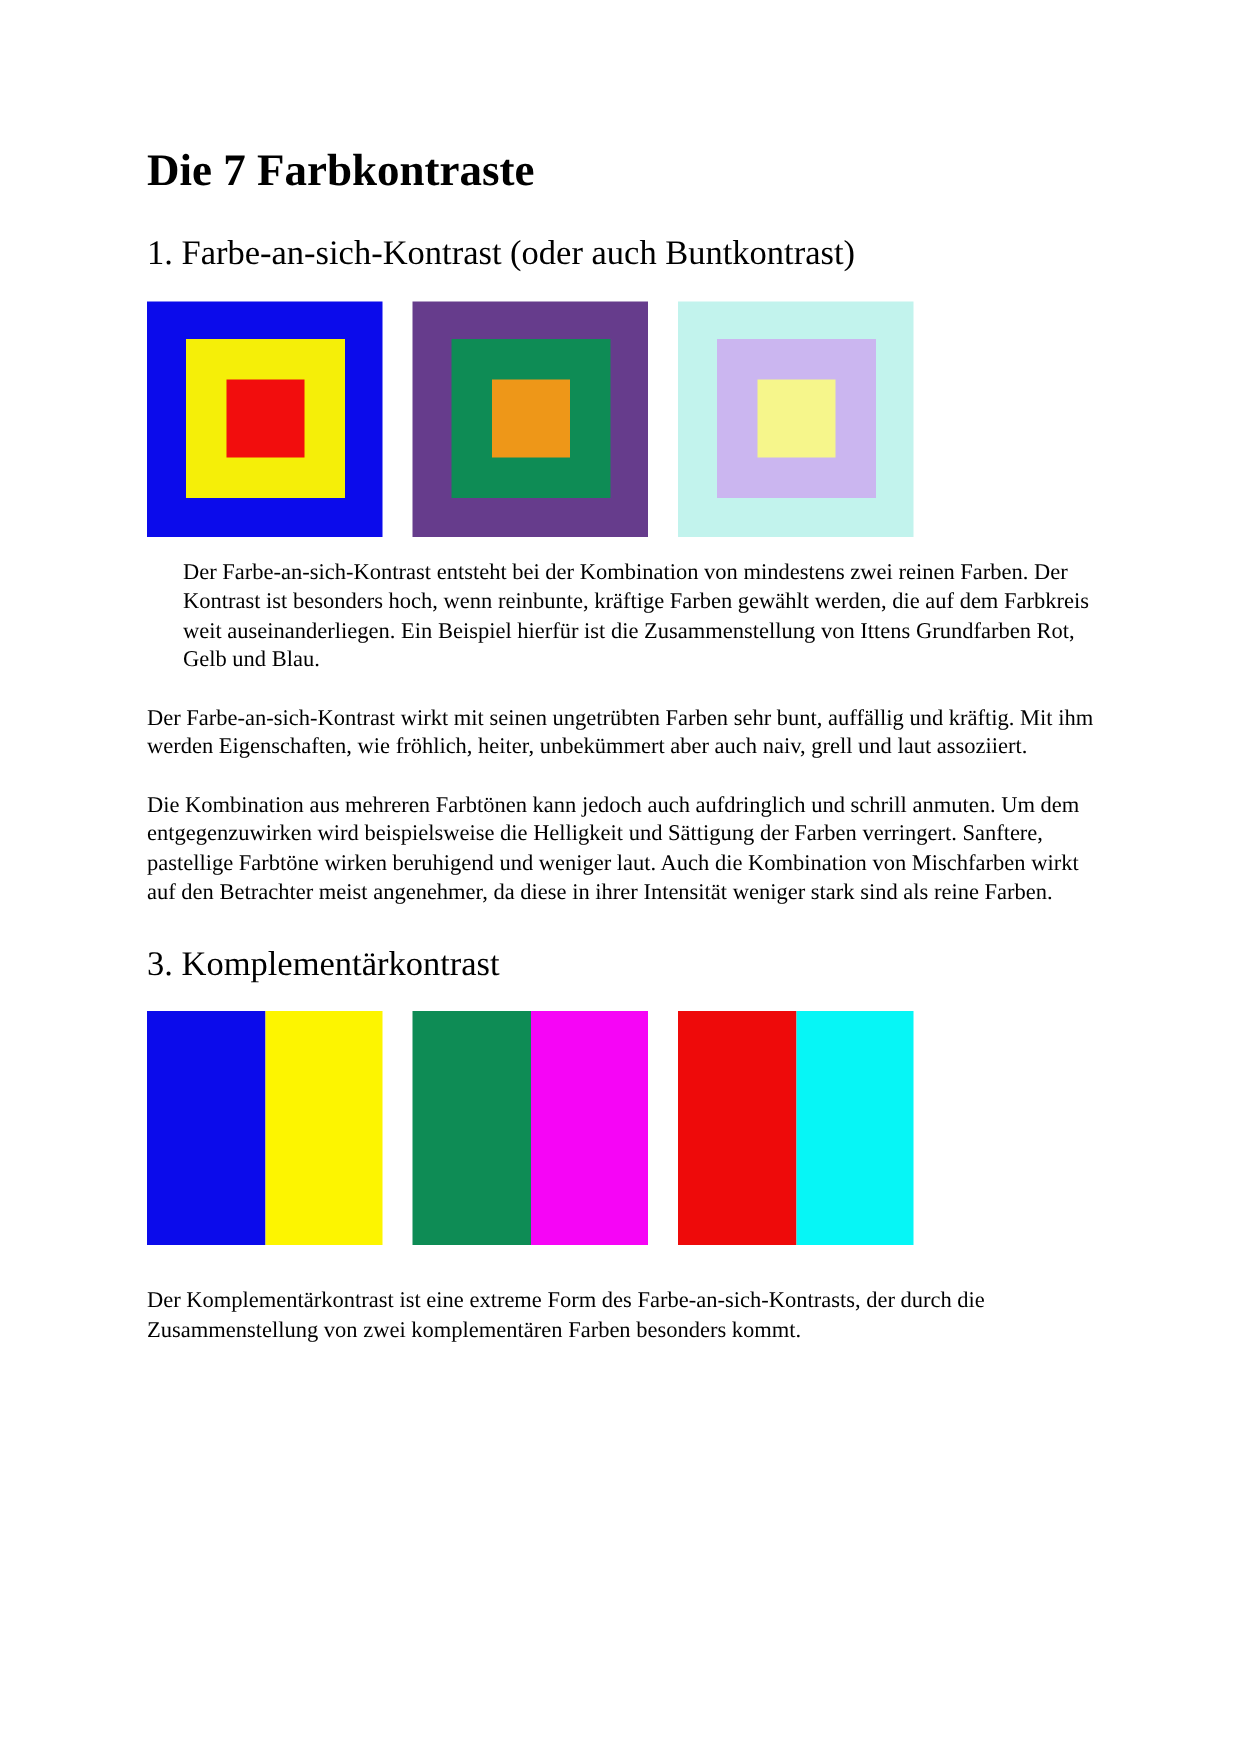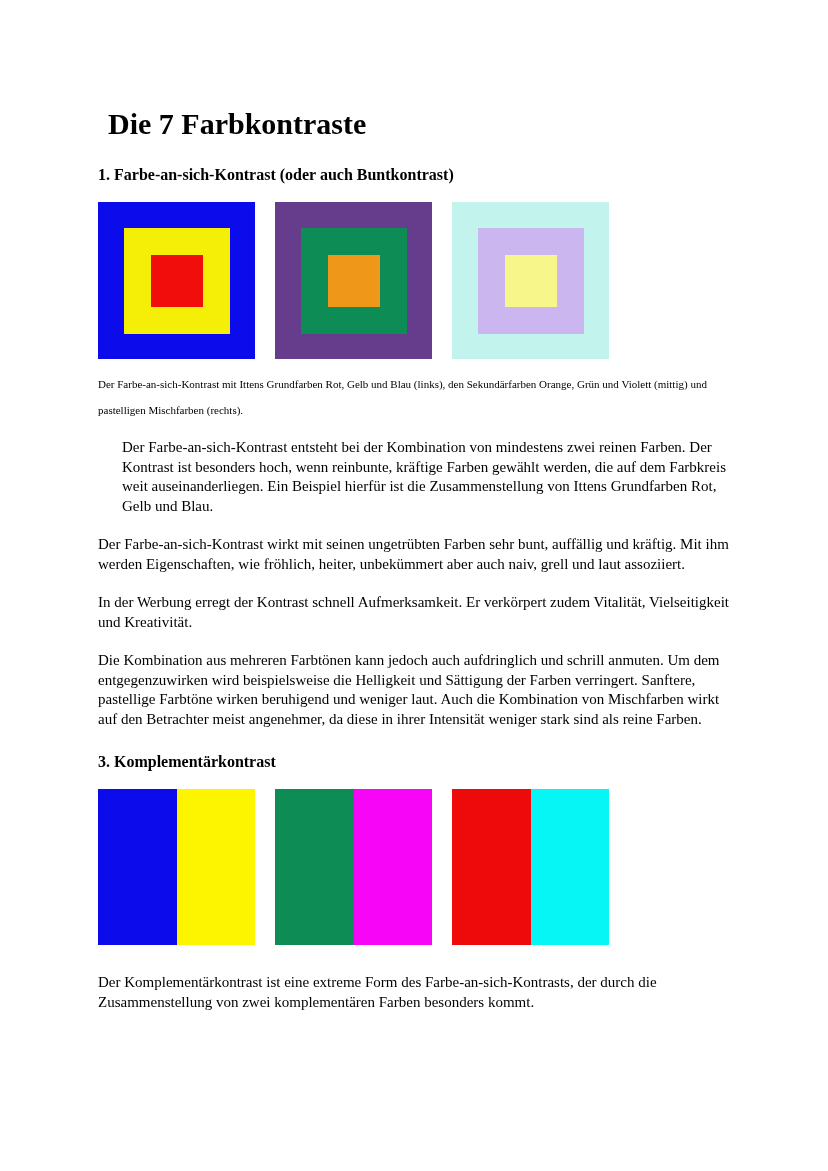--- a/index.html
+++ b/index.html
@@ -17,25 +17,25 @@
   .page {
     box-sizing: border-box;
     width: 828px;
     min-height: 1171px;
     padding: 96px 95px 40px 98px;
   }
   .doc-title {
     font-size: 30px;
     font-weight: bold;
     line-height: 1.2;
-    margin: 10px;
+    margin: 0;
   }
   .section-heading {
-    font-size: 16px;
-    font-weight: bold;
+    font-size: 23px;
+    font-weight: normal;
     line-height: 1.2;
     margin: 23px 0 18px 0;
   }
   .figure-row {
     display: flex;
     gap: 20px;
     margin: 0;
   }
   .nested-square {
     width: 157px;
@@ -104,25 +104,23 @@
         <div class="inner" style="background: rgb(238, 151, 24);"></div>
       </div>
     </div>
     <div class="nested-square" style="background: rgb(194, 243, 237);">
       <div class="middle" style="background: rgb(203, 182, 240);">
         <div class="inner" style="background: rgb(246, 246, 139);"></div>
       </div>
     </div>
   </div>
 
-  <p class="figure-caption">Der Farbe-an-sich-Kontrast mit Ittens Grundfarben Rot, Gelb und Blau (links), den Sekundärfarben Orange, Grün und Violett (mittig) und pastelligen Mischfarben (rechts).</p>
 
   <p class="body-text first-after-caption">Der Farbe-an-sich-Kontrast entsteht bei der Kombination von mindestens zwei reinen Farben. Der Kontrast ist besonders hoch, wenn reinbunte, kräftige Farben gewählt werden, die auf dem Farbkreis weit auseinanderliegen. Ein Beispiel hierfür ist die Zusammenstellung von Ittens Grundfarben Rot, Gelb und Blau.</p>
   <p class="body-text">Der Farbe-an-sich-Kontrast wirkt mit seinen ungetrübten Farben sehr bunt, auffällig und kräftig. Mit ihm werden Eigenschaften, wie fröhlich, heiter, unbekümmert aber auch naiv, grell und laut assoziiert.</p>
-  <p class="body-text">In der Werbung erregt der Kontrast schnell Aufmerksamkeit. Er verkörpert zudem Vitalität, Vielseitigkeit und Kreativität.</p>
   <p class="body-text">Die Kombination aus mehreren Farbtönen kann jedoch auch aufdringlich und schrill anmuten. Um dem entgegenzuwirken wird beispielsweise die Helligkeit und Sättigung der Farben verringert. Sanftere, pastellige Farbtöne wirken beruhigend und weniger laut. Auch die Kombination von Mischfarben wirkt auf den Betrachter meist angenehmer, da diese in ihrer Intensität weniger stark sind als reine Farben.</p>
 
   <h2 class="section-heading">3. Komplementärkontrast</h2>
 
   <div class="figure-row bars-row">
     <div class="pair-square">
       <div class="half" style="background: rgb(11, 11, 235);"></div>
       <div class="half" style="background: rgb(253, 245, 0);"></div>
     </div>
     <div class="pair-square">

